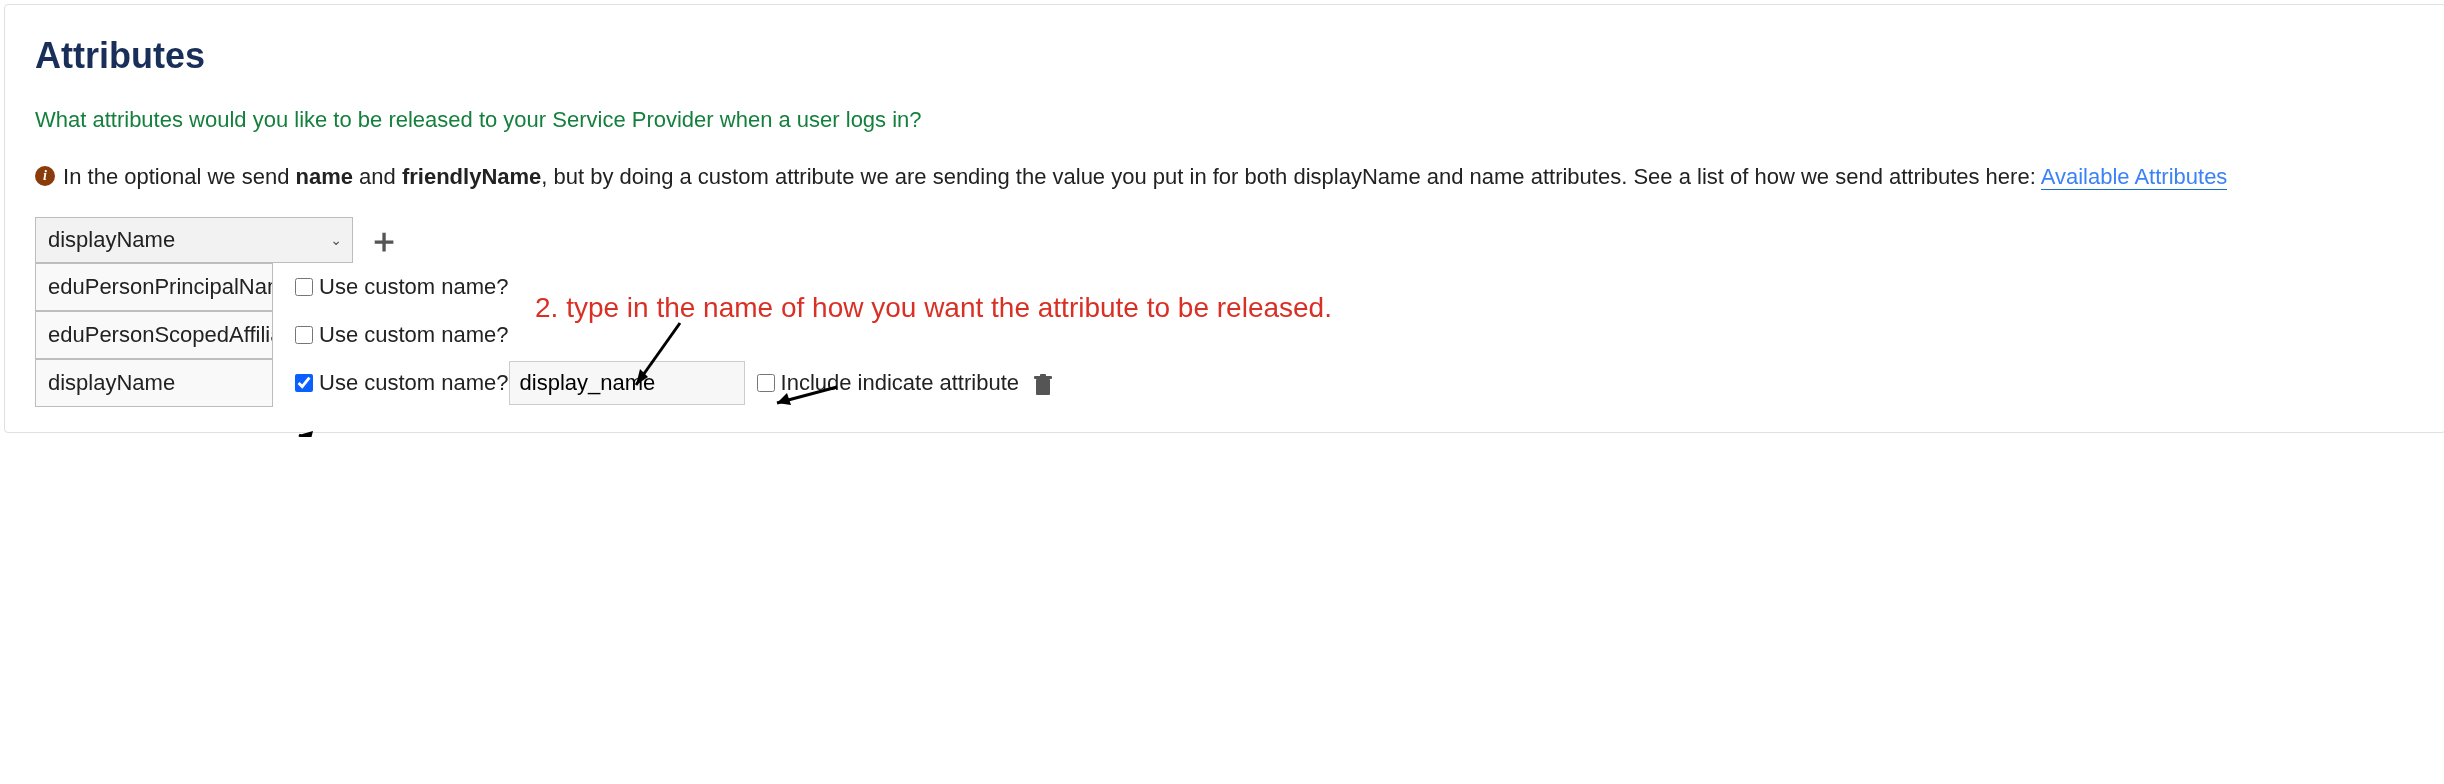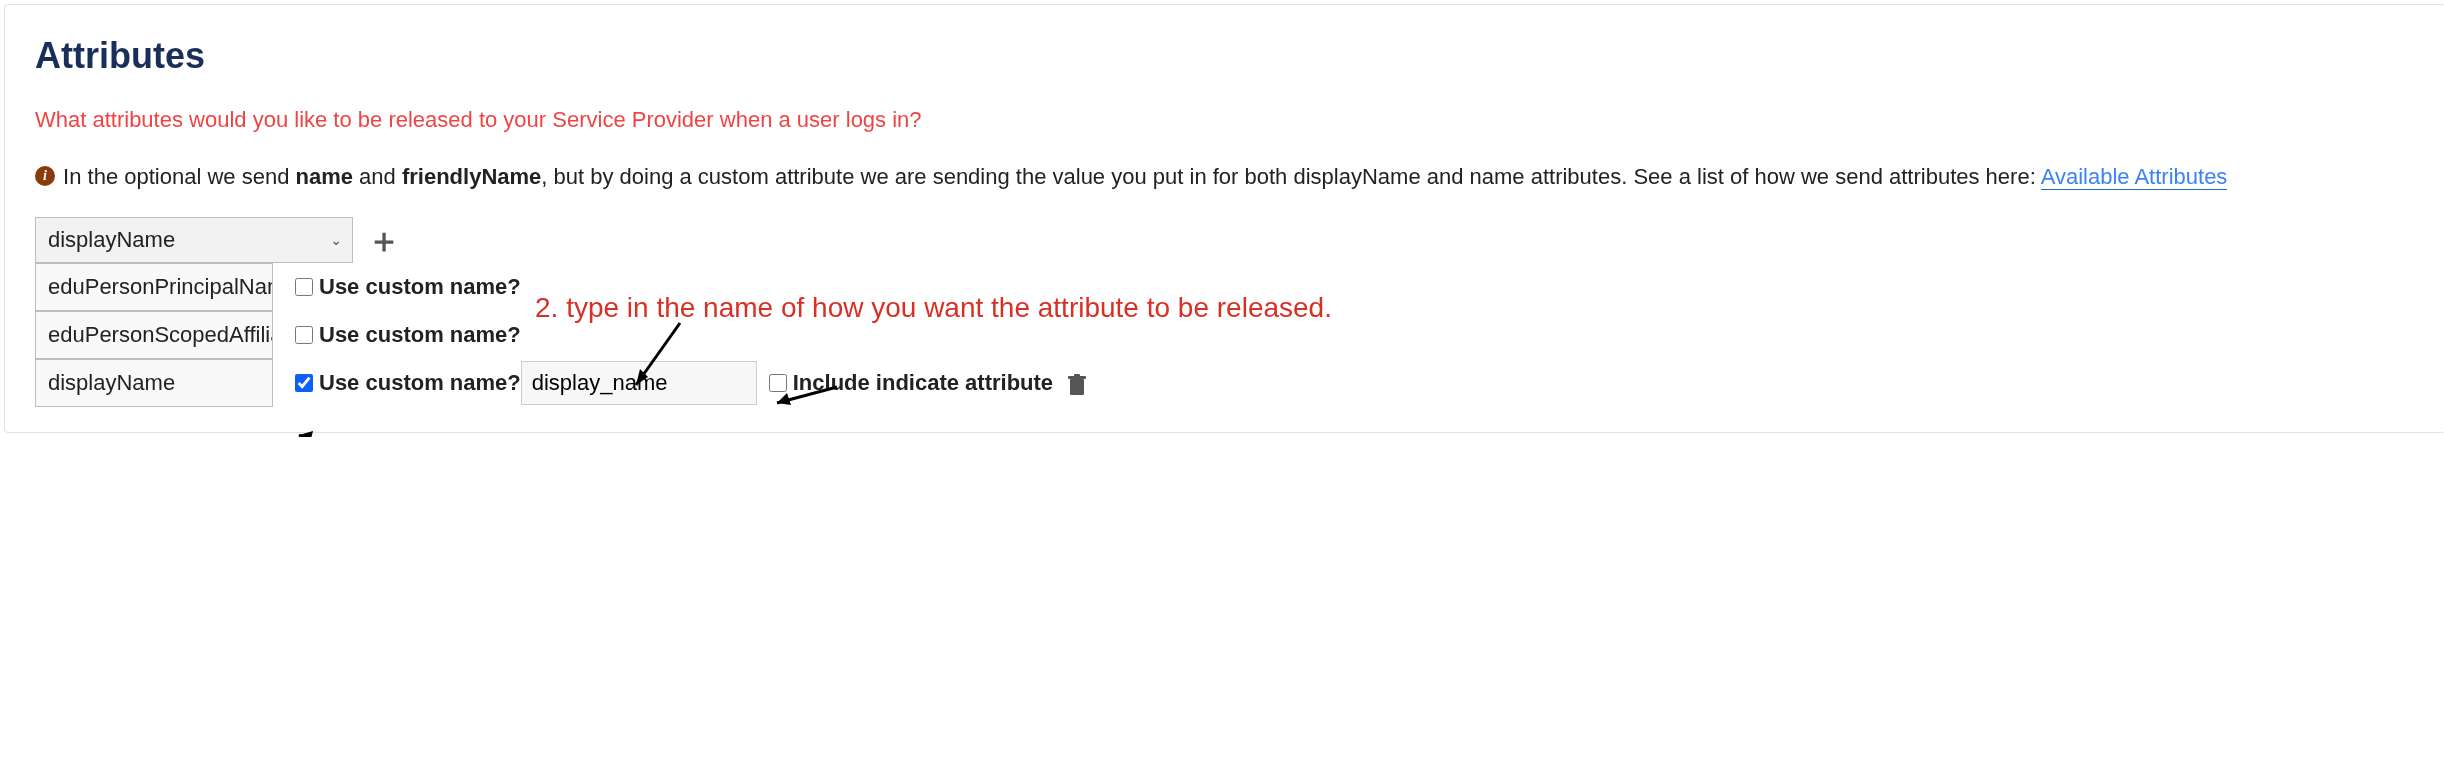--- a/index.html
+++ b/index.html
@@ -18,21 +18,21 @@
       width: 2442px;
     }
     h2.title {
       color: #1a2e5a;
       font-size: 36px;
       font-weight: 700;
       margin-bottom: 28px;
     }
     p.desc {
       font-size: 22px;
-      color: #ef4444;
+      color: #15803d;
       margin-bottom: 25px;
       line-height: 1.35;
     }
     p.info-line {
       font-size: 22px;
       color: #222;
       line-height: 1.5;
       margin-bottom: 24px;
     }
     .info-icon {
@@ -120,21 +120,21 @@
       align-items: center;
       gap: 6px;
     }
     input[type="checkbox"] {
       width: 18px;
       height: 18px;
       cursor: pointer;
       accent-color: #0a60ff;
     }
     .check-label {
-      font-weight: 700;
+      font-weight: 400;
       font-size: 22px;
     }
     .custom-input {
       width: 236px;
       height: 44px;
       border: 1px solid #ccc;
       background: #f7f7f7;
       padding: 0 10px;
       font-size: 22px;
     }

